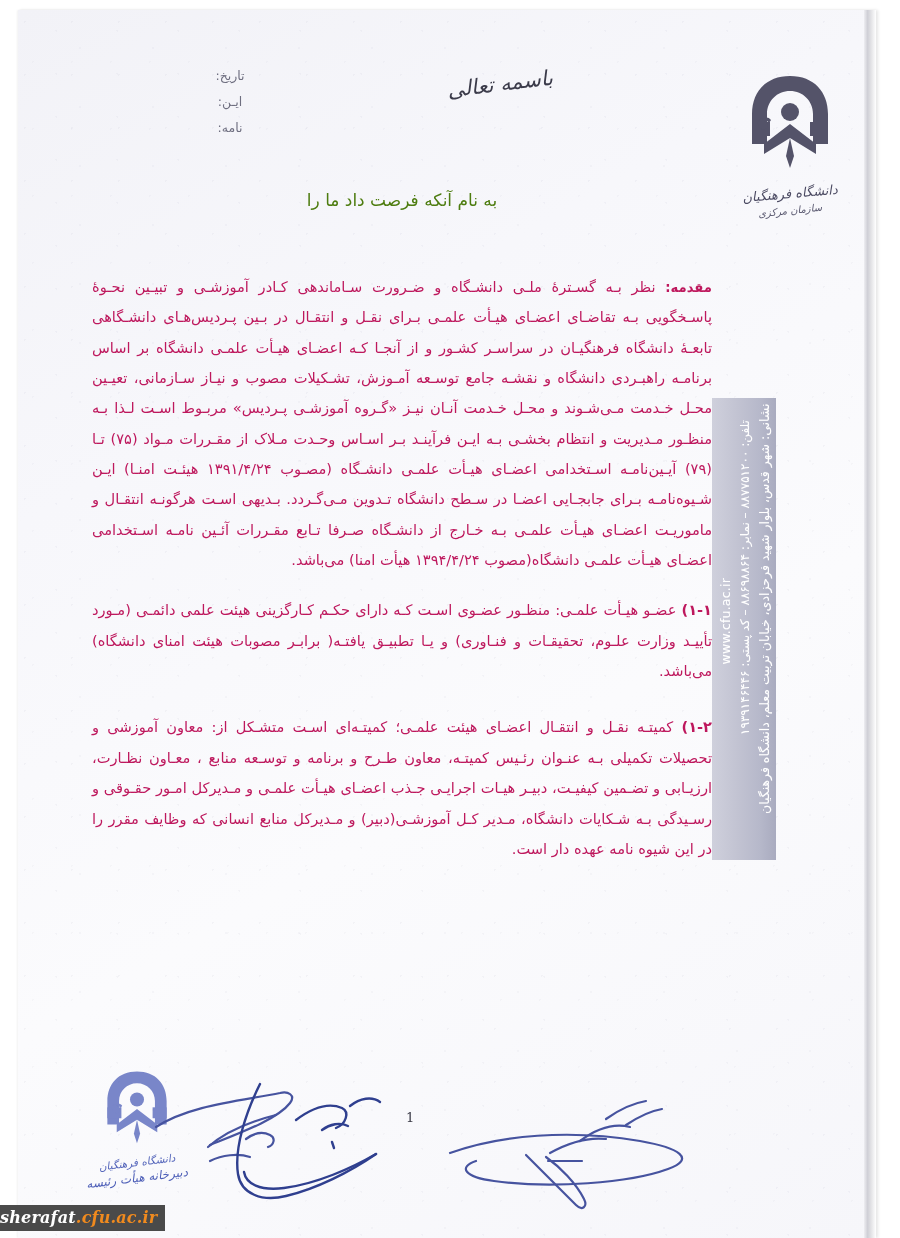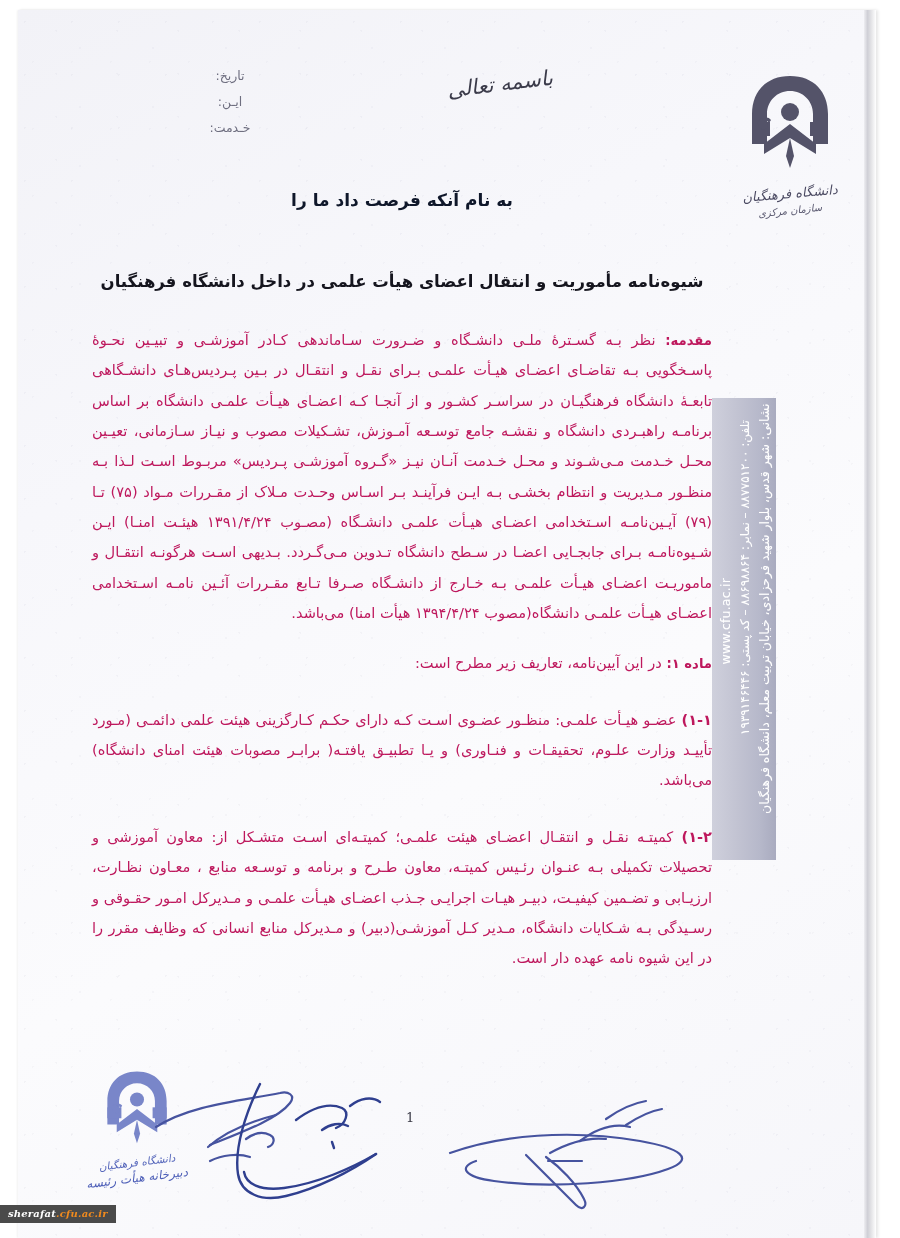--- a/index.html
+++ b/index.html
@@ -132,22 +132,22 @@
     position: absolute;
     left: 92px; top: 190px;
     width: 620px;
     direction: rtl;
     text-align: justify;
     color: #1f1f28;
   }
   #invocation {
     text-align: center;
     font-size: 17px;
-    font-weight: bold;
-    color: #0f172a;
+    font-weight: normal;
+    color: #4d7c0f;
     margin-bottom: 62px;
     letter-spacing: -0.2px;
   }
   #doc-title {
     text-align: center;
     font-size: 16.5px;
     font-weight: bold;
     color: #15151e;
     margin-bottom: 34px;
     letter-spacing: -0.2px;
@@ -203,25 +203,25 @@
   #signature-left  { left: 200px; top: 1072px; }
   #signature-right { left: 430px; top: 1095px; }
   #stamp-overlay-scribble { left: 150px; top: 1075px; }
 
   
   #watermark {
     position: absolute;
     left: 0px; top: 1205px;
     background: #4a4a4a;
     color: #ffffff;
-    padding: 3px 8px 4px 8px;
+    padding: 3px 8px 4px 0;
     font-family: "DejaVu Serif", serif;
     font-style: italic;
     font-weight: bold;
-    font-size: 10px;
+    font-size: 16px;
     direction: ltr;
     letter-spacing: 0.2px;
   }
   #watermark .wm-domain { color: #f08a1e; }
 </style>
 </head>
 <body>
 
 <div id="page-sheet">
   <div id="paper-grain"></div>
@@ -246,40 +246,38 @@
       <path d="M24 46 C18 46 16 52 20 56 C23 59 28 57 28 53 C28 50 26 49 24 50 C26 48 28 49 29 51 L31 48 C29 45 26 45 24 46 Z"></path>
     </g>
   </svg>
   <div id="logo-univ-name">دانشگاه فرهنگیان</div>
   <div id="logo-sub-name">سازمان مرکزی</div>
 </div>
 
 <div id="header-fields">
   <span class="field-label">تاریخ:</span>
   <span class="field-label">ایـن:</span>
-  <span class="field-label">خـدمت:</span>
+  <span class="field-label">نامه:</span>
 </div>
 
 <div id="basmala">باسمه تعالی</div>
 
 <div id="info-band">
   <div class="vtext" id="band-address">نشانی: شهر قدس، بلوار شهید فرحزادی، خیابان تربیت معلم، دانشگاه فرهنگیان</div>
   <div class="vtext" id="band-contact">تلفن: ۸۸۷۷۵۱۲۰۰ – نمابر: ۸۸۶۹۸۸۶۴ – کد پستی: ۱۹۳۹۱۴۶۴۴۶</div>
   <div class="vtext" id="band-web">www.cfu.ac.ir</div>
 </div>
 
 <div id="content">
 
   <div id="invocation">به نام آنکه فرصت داد ما را</div>
 
-  <div id="doc-title">شیوه‌نامه  مأموریت و انتقال اعضای هیأت علمی در داخل دانشگاه فرهنگیان</div>
 
   <p class="para"><b class="lead">مقدمه:</b><span> نظر بـه گسـترۀ ملـی دانشـگاه و ضـرورت سـاماندهی کـادر آموزشـی و تبیـین نحـوۀ پاسـخگویی بـه تقاضـای اعضـای هیـأت علمـی بـرای نقـل و انتقـال در بـین پـردیس‌هـای دانشـگاهی تابعـۀ دانشگاه فرهنگیـان در سراسـر کشـور و از آنجـا کـه اعضـای هیـأت علمـی دانشگاه بر اساس برنامـه راهبـردی دانشگاه و نقشـه جامع توسـعه آمـوزش، تشـکیلات مصوب و نیـاز سـازمانی، تعیـین محـل خـدمت مـی‌شـوند و محـل خـدمت آنـان نیـز «گـروه آموزشـی پـردیس» مربـوط اسـت لـذا بـه منظـور مـدیریت و انتظام بخشـی بـه ایـن فرآینـد بـر اسـاس وحـدت مـلاک از مقـررات مـواد (۷۵) تـا (۷۹) آیـین‌نامـه اسـتخدامی اعضـای هیـأت علمـی دانشـگاه (مصـوب ۱۳۹۱/۴/۲۴ هیئـت امنـا)  ایـن شـیوه‌نامـه بـرای جابجـایی اعضـا در سـطح دانشگاه تـدوین مـی‌گـردد. بـدیهی اسـت هرگونـه انتقـال و ماموریـت اعضـای هیـأت علمـی بـه خـارج از دانشـگاه صـرفا تـابع مقـررات آئـین نامـه اسـتخدامی اعضـای هیـأت علمـی دانشگاه(مصوب ۱۳۹۴/۴/۲۴ هیأت امنا) می‌باشد.</span></p>
 
-  <p class="para" id="clause-intro"><b class="lead">ماده ۱:</b><span> در این آیین‌نامه، تعاریف زیر مطرح است:</span></p>
 
   <p class="para" id="clause-1-1"><b>۱-۱)</b><span> عضـو هیـأت علمـی: منظـور  عضـوی  اسـت  کـه دارای حکـم کـارگزینی هیئت علمی دائمـی (مـورد تأییـد وزارت علـوم، تحقیقـات و فنـاوری) و یـا تطبیـق یافتـه( برابـر مصوبات هیئت امنای دانشگاه) می‌باشد.</span></p>
 
   <p class="para" id="clause-1-2"><b>۱-۲)</b><span> کمیتـه نقـل و انتقـال اعضـای هیئت علمـی؛ کمیتـه‌ای اسـت متشـکل از: معاون آموزشی و تحصیلات تکمیلی بـه عنـوان رئـیس کمیتـه، معاون طـرح و برنامه و توسـعه منابع ، معـاون نظـارت، ارزیـابی و تضـمین کیفیـت، دبیـر هیـات اجرایـی جـذب اعضـای هیـأت علمـی و مـدیرکل امـور حقـوقی و رسـیدگی بـه شـکایات دانشگاه، مـدیر کـل آموزشـی(دبیر) و مـدیرکل منابع انسانی که وظایف مقرر را در این شیوه نامه عهده دار است.</span></p>
 
 </div>
 
 <div id="page-number">1</div>
 
 <div id="secretariat-stamp">

